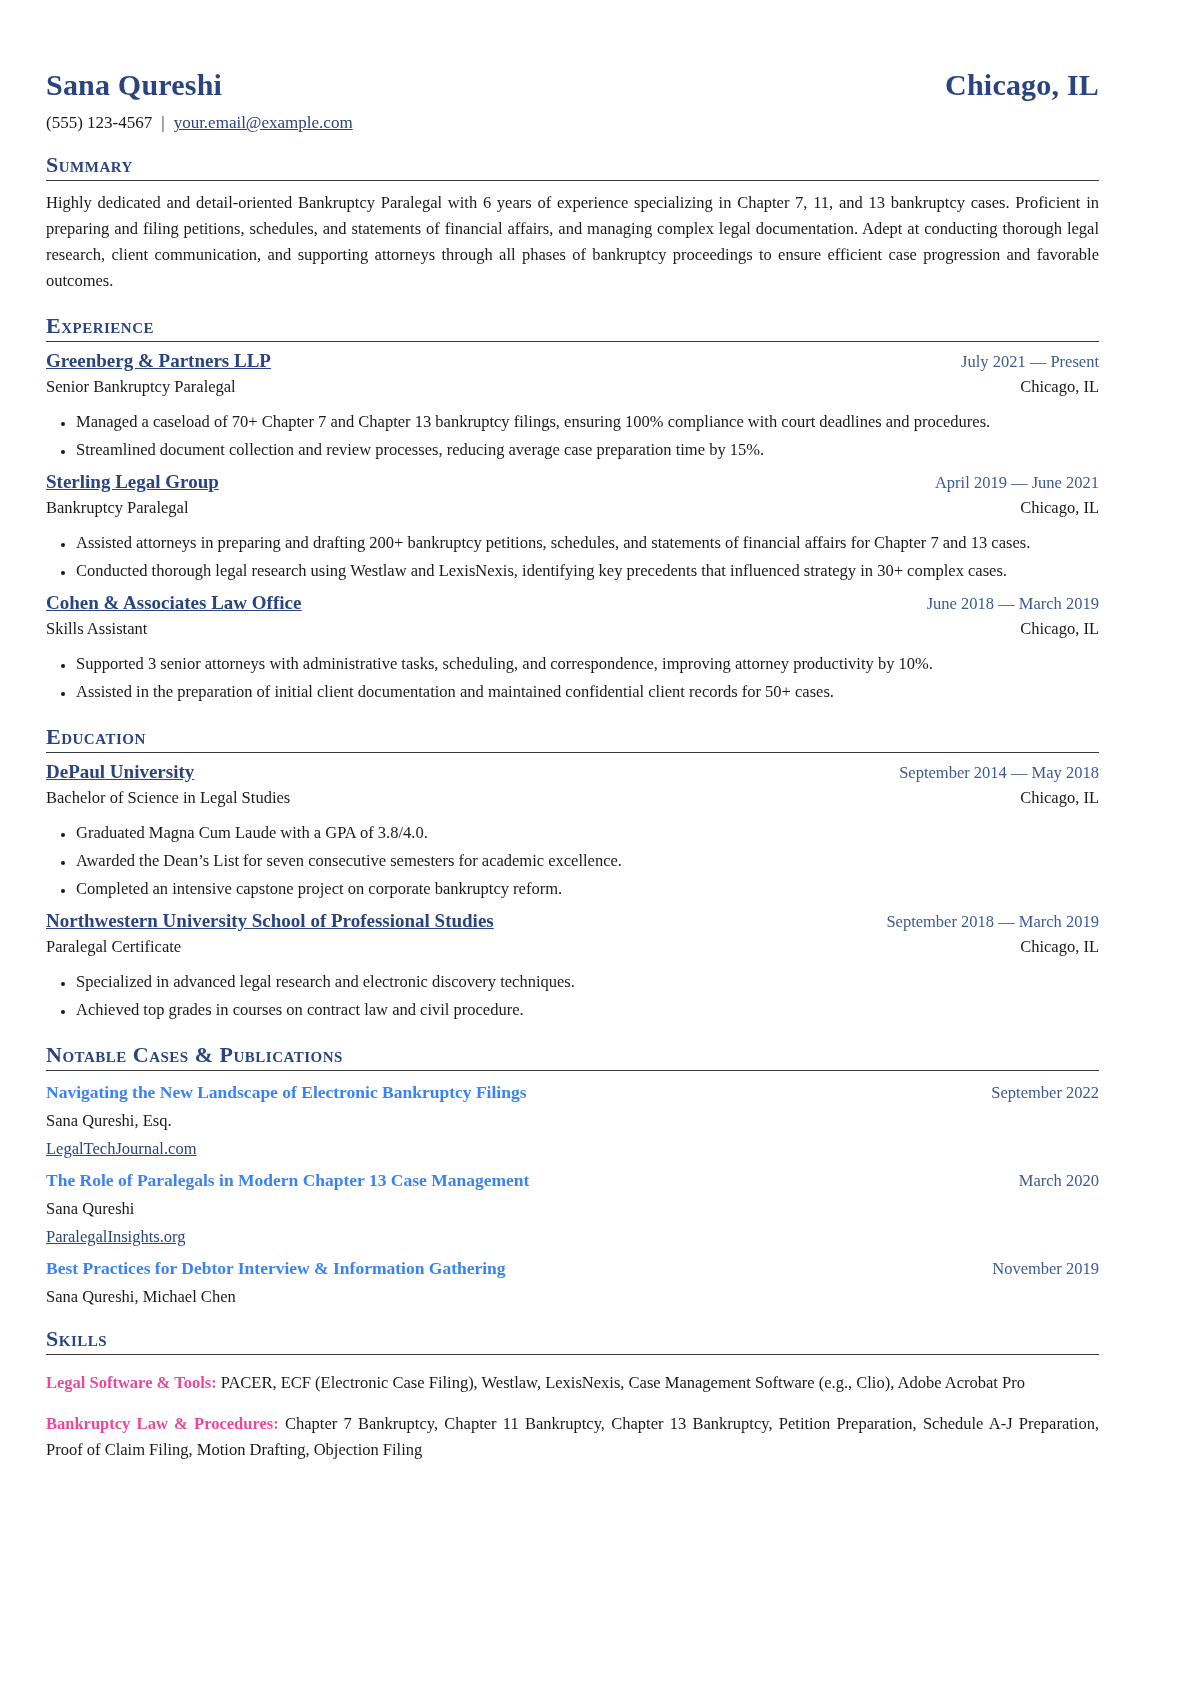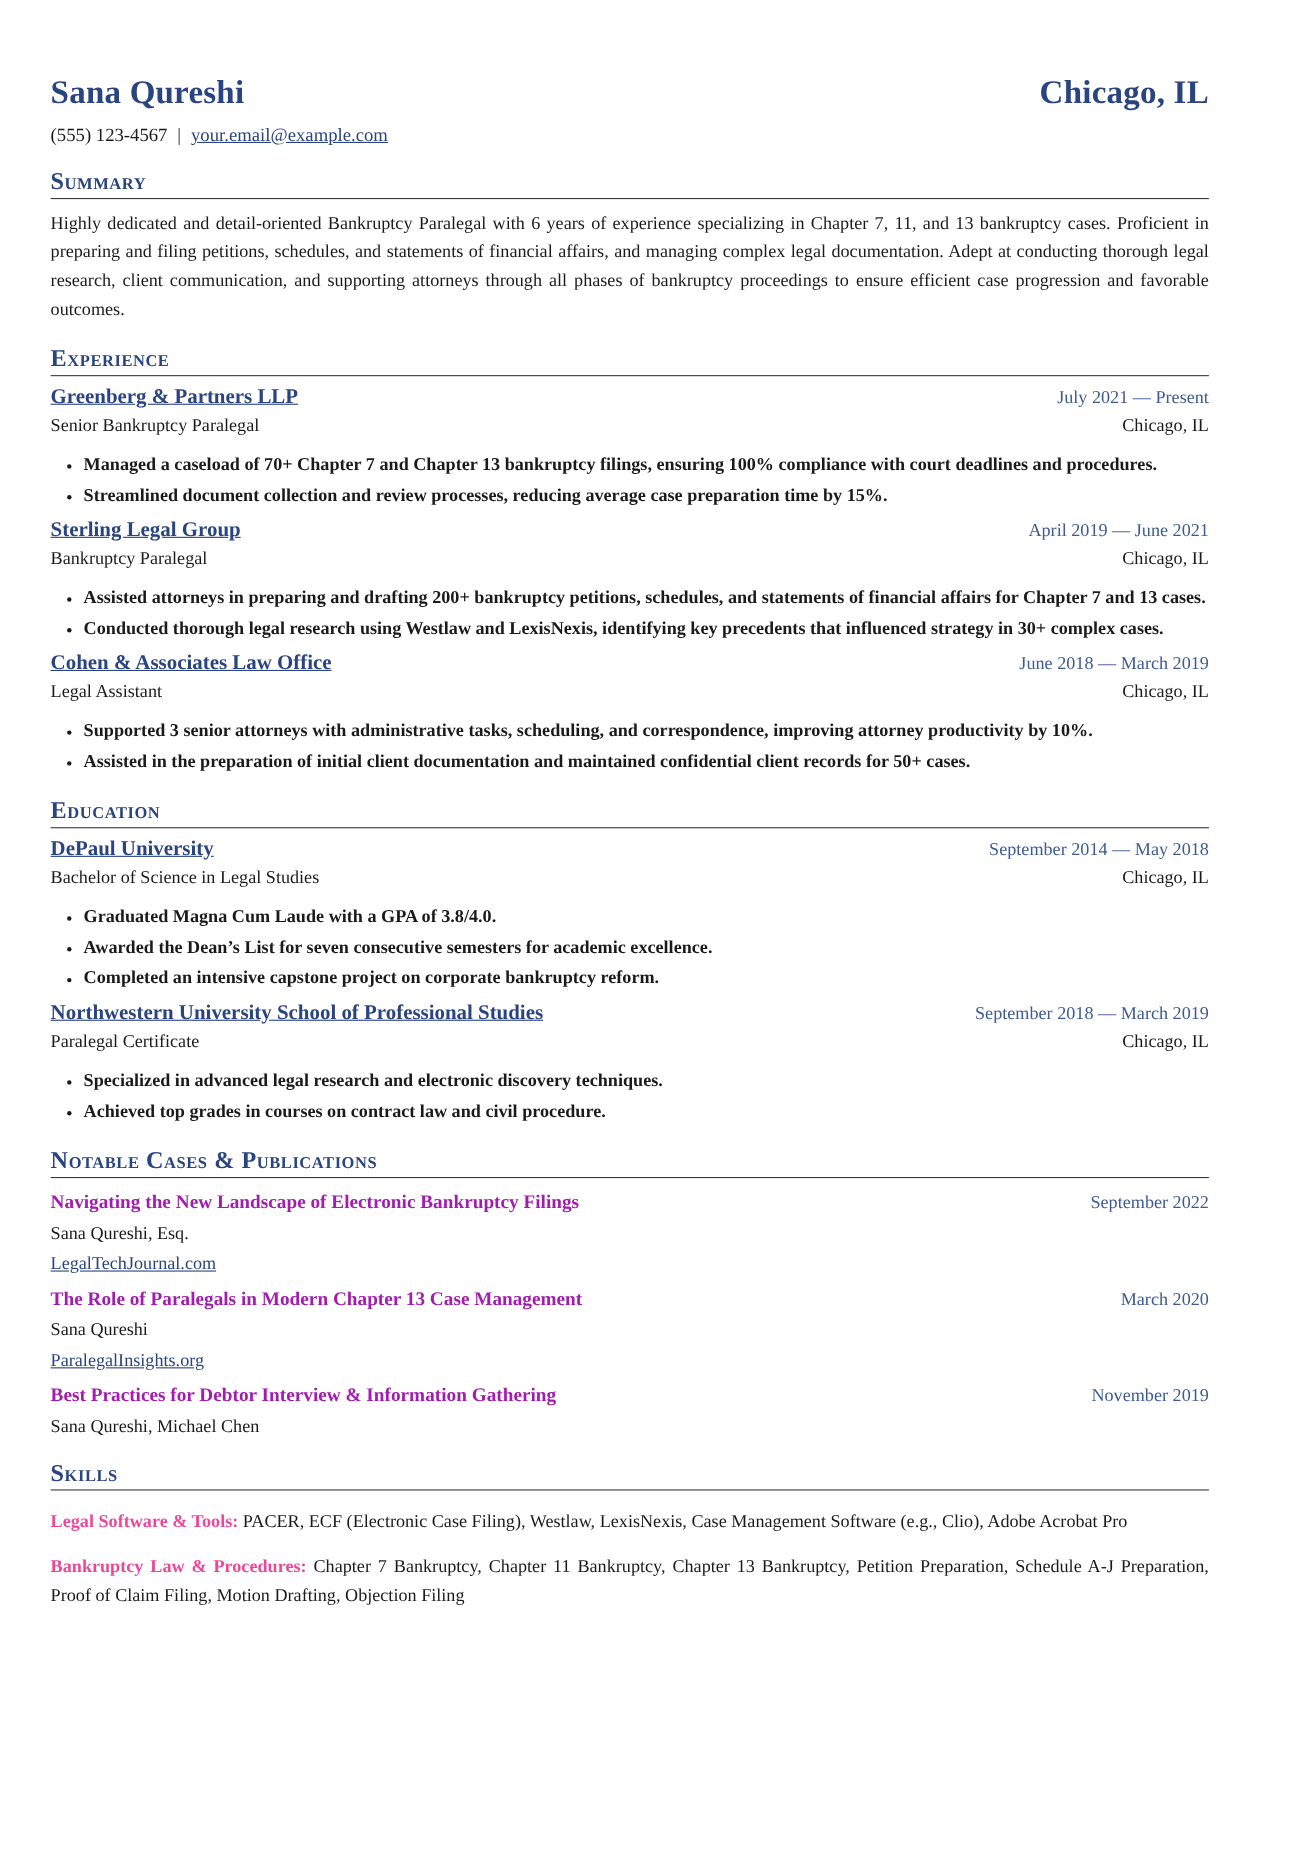--- a/index.html
+++ b/index.html
@@ -81,36 +81,35 @@
     align-items: baseline;
     margin-top: 5px;
     font-size: 16.5px;
   }
   .role { }
   .loc2 { color: #1a1a1a; }
   ul.bullets {
     margin: 12px 0 0 0;
     padding-left: 29px;
     list-style: disc outside;
-    font-weight: bold;
   }
   ul.bullets li {
     font-size: 16.5px;
     line-height: 26px;
     text-align: justify;
     padding-left: 1px;
   }
   ul.bullets li + li { margin-top: 2px; }
   ul.bullets li::marker { font-size: 12px; }
   
   .pub { margin-top: 11px; }
   .pub-title {
     font-size: 17.5px;
     font-weight: bold;
-    color: #a21caf;
+    color: #3b82f6;
   }
   .pub-authors {
     margin-top: 8px;
     font-size: 16.5px;
   }
   .pub-link {
     display: inline-block;
     margin-top: 8px;
     font-size: 16.5px;
   }
@@ -174,21 +173,21 @@
         <li>Conducted thorough legal research using Westlaw and LexisNexis, identifying key precedents that influenced strategy in 30+ complex cases.</li>
       </ul>
     </div>
 
     <div class="entry">
       <div class="row1">
         <a class="org">Cohen &amp; Associates Law Office</a>
         <span class="date">June 2018 — March 2019</span>
       </div>
       <div class="row2">
-        <span class="role">Legal Assistant</span>
+        <span class="role">Skills Assistant</span>
         <span class="loc2">Chicago, IL</span>
       </div>
       <ul class="bullets">
         <li>Supported 3 senior attorneys with administrative tasks, scheduling, and correspondence, improving attorney productivity by 10%.</li>
         <li>Assisted in the preparation of initial client documentation and maintained confidential client records for 50+ cases.</li>
       </ul>
     </div>
   </section>
 
   <section>

